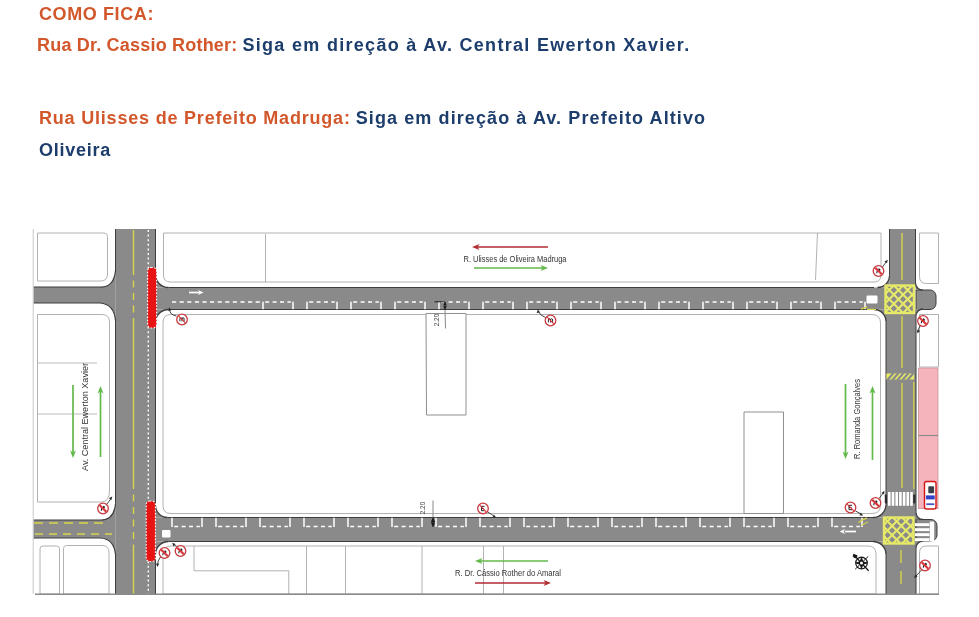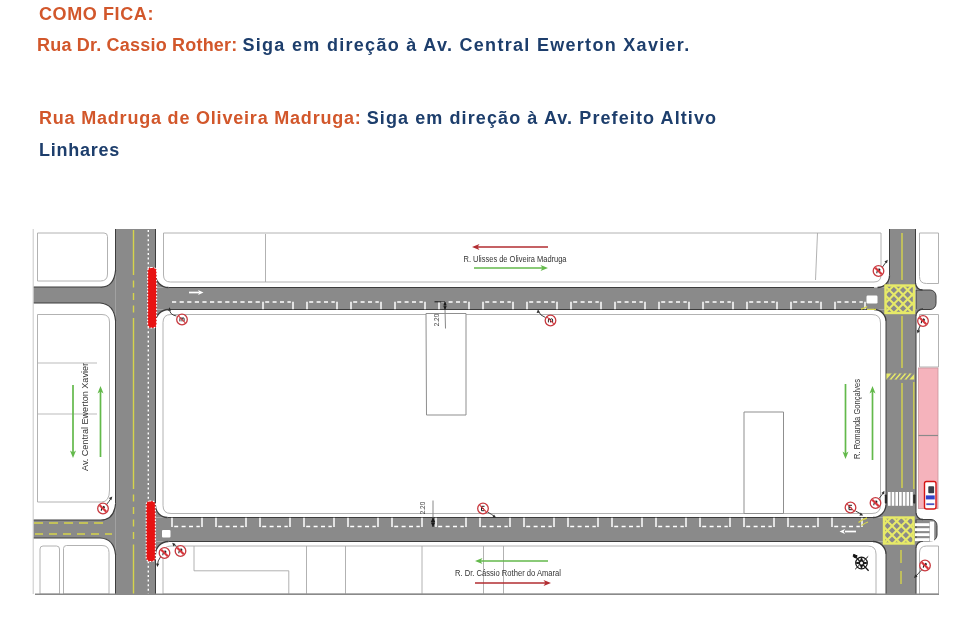--- a/index.html
+++ b/index.html
@@ -8,23 +8,23 @@
   .org{color:#d2572b;}
   .nvy{color:#1d3e6c;}
 </style>
 </head>
 <body>
 
 <div class="hdr org" style="left:39px;top:4px;letter-spacing:0.6px;">COMO FICA:</div>
 
 <div class="hdr" style="left:37px;top:35px;"><span class="org" style="letter-spacing:0.2px;">Rua Dr. Cassio Rother:</span> <span class="nvy" style="letter-spacing:1.3px;">Siga em direção à Av. Central Ewerton Xavier.</span></div>
 
-<div class="hdr" style="left:39px;top:108.4px;"><span class="org" style="letter-spacing:0.8px;">Rua Madruga de Oliveira Madruga:</span> <span class="nvy" style="letter-spacing:1.1px;">Siga em direção à Av. Prefeito Altivo</span></div>
-
-<div class="hdr nvy" style="left:39px;top:140.3px;letter-spacing:0.75px;">Linhares</div>
+<div class="hdr" style="left:39px;top:108.4px;"><span class="org" style="letter-spacing:0.8px;">Rua Ulisses de Prefeito Madruga:</span> <span class="nvy" style="letter-spacing:1.1px;">Siga em direção à Av. Prefeito Altivo</span></div>
+
+<div class="hdr nvy" style="left:39px;top:140.3px;letter-spacing:0.75px;">Oliveira</div>
 
 <svg width="979" height="617" viewBox="0 0 979 617" style="position:absolute;left:0;top:0;" shape-rendering="auto">
 <g id="MAP">
 
 <rect x="115.5" y="229.0" width="40.0" height="365.3" fill="#8a8a8a"></rect>
 
 <rect x="889.5" y="229.0" width="26.0" height="58.5" fill="#8a8a8a"></rect>
 
 <rect x="886.0" y="309.5" width="30.0" height="284.8" fill="#8a8a8a"></rect>
 

